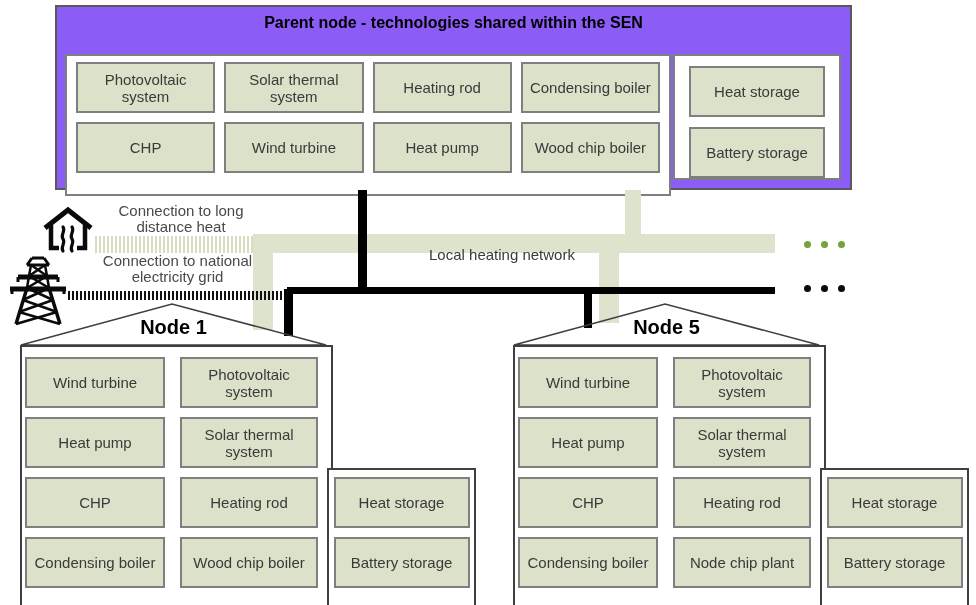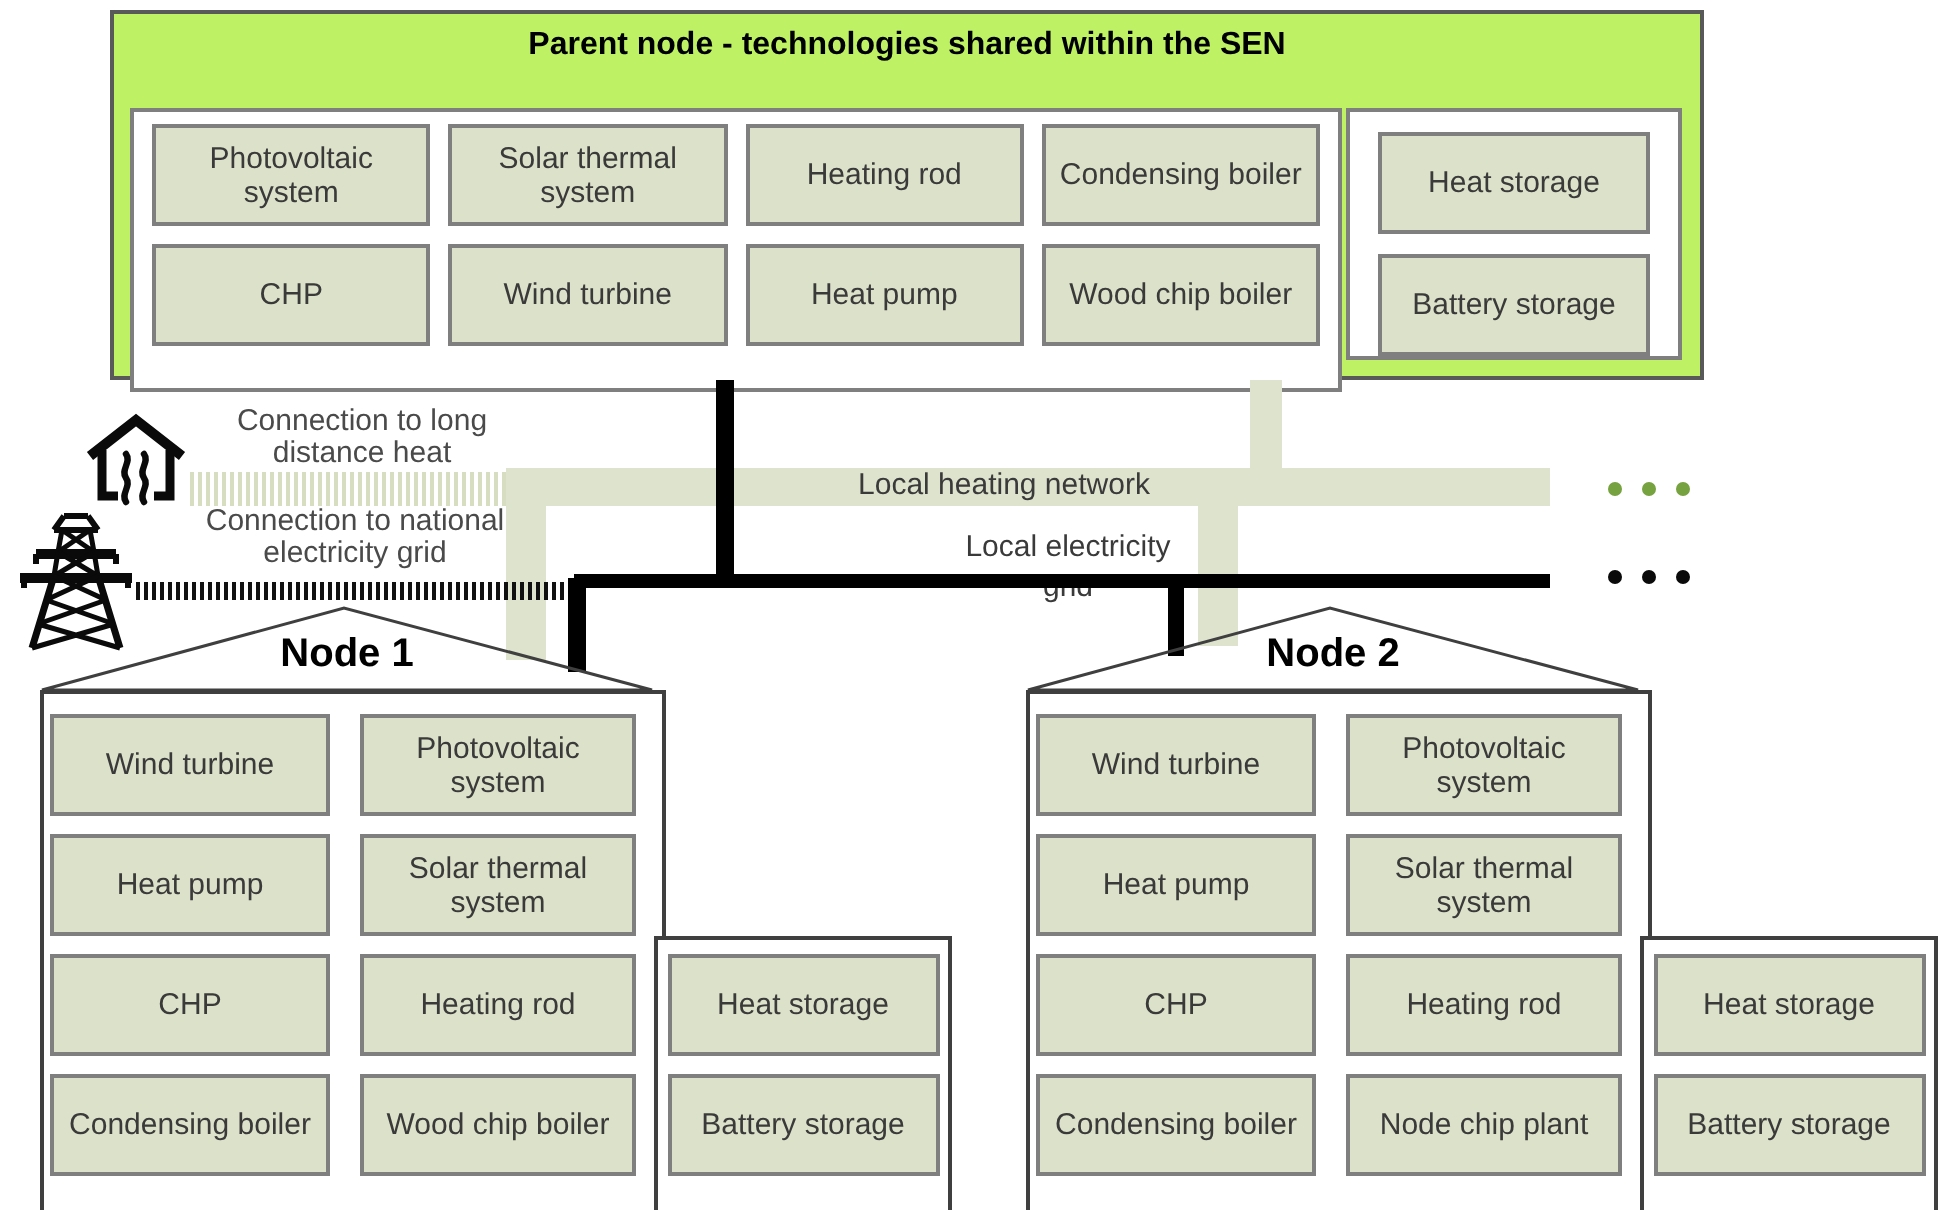--- a/index.html
+++ b/index.html
@@ -1,39 +1,39 @@
 <!DOCTYPE html>
 <html><head>
 <meta charset="utf-8">
 <style>
   html,body{margin:0;padding:0;background:#fff;}
   .canvas{
     position:relative;width:976px;height:605px;background:#fff;overflow:hidden;
     font-family:"Liberation Sans",sans-serif;color:#3a3a3a;
   }
   
-  .parent-box{position:absolute;left:55px;top:5px;width:793px;height:181px;border:2px solid #595959;background:#bef264;}
+  .parent-box{position:absolute;left:55px;top:5px;width:793px;height:181px;border:2px solid #595959;background:#8b5cf6;}
   .parent-title{position:absolute;left:0;top:7px;width:100%;text-align:center;font-weight:bold;font-size:16px;color:#000;}
   .group{position:absolute;border:2px solid #7f7f7f;background:#fff;}
   .group-main{left:8px;top:47px;width:584px;height:126px;display:grid;grid-template-columns:repeat(4,1fr);grid-template-rows:repeat(2,51px);gap:9px;padding:6px 9px;box-sizing:content-box;}
   .group-storage{left:616px;top:47px;width:168px;height:126px;display:grid;grid-template-rows:repeat(2,51px);gap:10px;padding:10px 14px 6px 14px;box-sizing:border-box;}
   .tech{background:#dce1c9;border:2px solid #7f7f7f;display:flex;align-items:center;justify-content:center;text-align:center;font-size:15px;line-height:17px;color:#3a3a3a;padding:0 4px;}
   
   .line{position:absolute;}
   .heat-solid{background:#dee3ce;z-index:1;}
   .heat-hatch{background:repeating-linear-gradient(90deg,#d6ddc0 0 2px,transparent 2px 4px);z-index:1;}
   .elec-solid{background:#000;z-index:2;}
   .elec-dot{background:repeating-linear-gradient(90deg,#111 0 2px,transparent 2px 4px);z-index:2;}
   .dots{position:absolute;display:flex;gap:10px;z-index:2;}
   .dots .dot{width:7px;height:7px;border-radius:50%;}
   .dots.green .dot{background:#76a23f;}
   .dots.black .dot{background:#0a0a0a;}
   
   .lbl{position:absolute;text-align:center;font-size:15px;line-height:16px;color:#4a4a4a;white-space:pre-line;z-index:3;}
-  .lbl.dark{color:#3a3a3a;}
+  .lbl.dark{color:#3a3a3a;margin-top:12px;}
   
   .node{position:absolute;top:303px;width:452px;height:297px;}
   .roof{position:absolute;left:0;top:0;z-index:3;}
   .node-title{position:absolute;left:0;top:13px;width:307px;text-align:center;font-weight:bold;font-size:20px;color:#000;z-index:4;}
   .node-body{position:absolute;left:0;top:42px;width:303px;height:249px;border:2px solid #3f3f3f;background:#fff;display:grid;grid-template-columns:140px 138px;grid-template-rows:repeat(4,51px);column-gap:15px;row-gap:9px;padding:10px 3px 8px 3px;z-index:2;}
   .node-annex{position:absolute;left:307px;top:165px;width:139px;height:126px;border:2px solid #3f3f3f;background:#fff;display:grid;grid-template-rows:repeat(2,51px);row-gap:9px;padding:7px 3px;z-index:2;justify-items:center;}
   .node-annex .tech{width:124px;}
   .icon{position:absolute;z-index:3;}
 </style>
 </head>
@@ -82,22 +82,20 @@
     <span class="dot"></span>
     <span class="dot"></span>
     <span class="dot"></span>
   </div>
 
   <div class="lbl" style="left:85px;top:253px;width:185px;">Connection to national
 electricity grid</div>
   <div class="lbl" style="left:95px;top:203px;width:172px;">Connection to long
 distance heat</div>
   <div class="lbl dark" style="left:392px;top:235px;width:220px;">Local heating network</div>
-  <div class="lbl dark" style="left:468px;top:264px;width:132px;line-height:20px;z-index:1;">Local electricity
-grid</div>
 
   <svg class="icon" style="left:42px;top:206px;" width="52" height="48" viewBox="0 0 52 48">
     <g fill="none" stroke="#0a0a0a">
       <path d="M3 22 L26 4 L49 22" stroke-width="5"></path>
       <path d="M9 19 L9 42 L17 42" stroke-width="4.5"></path>
       <path d="M43 19 L43 42 L35 42" stroke-width="4.5"></path>
       <path d="M21 21 c3 4 -3 8 0 12 c3 4 -3 8 0 12" stroke-width="3.2" stroke-linecap="round"></path>
       <path d="M30 21 c3 4 -3 8 0 12 c3 4 -3 8 0 12" stroke-width="3.2" stroke-linecap="round"></path>
     </g>
   </svg>
@@ -135,21 +133,21 @@
     <div class="node-annex">
       <div class="tech">Heat storage</div>
       <div class="tech">Battery storage</div>
     </div>
   </div>
 
   <div class="node" style="left:513px;">
     <svg class="roof" width="308" height="43" viewBox="0 0 308 43">
       <polygon points="1,42 152,1 306,42" fill="none" stroke="#3f3f3f" stroke-width="1.5"></polygon>
     </svg>
-    <div class="node-title">Node 2</div>
+    <div class="node-title">Node 5</div>
     <div class="node-body">
       <div class="tech">Wind turbine</div>
       <div class="tech">Photovoltaic system</div>
       <div class="tech">Heat pump</div>
       <div class="tech">Solar thermal system</div>
       <div class="tech">CHP</div>
       <div class="tech">Heating rod</div>
       <div class="tech">Condensing boiler</div>
       <div class="tech">Node chip plant</div>
     </div>

